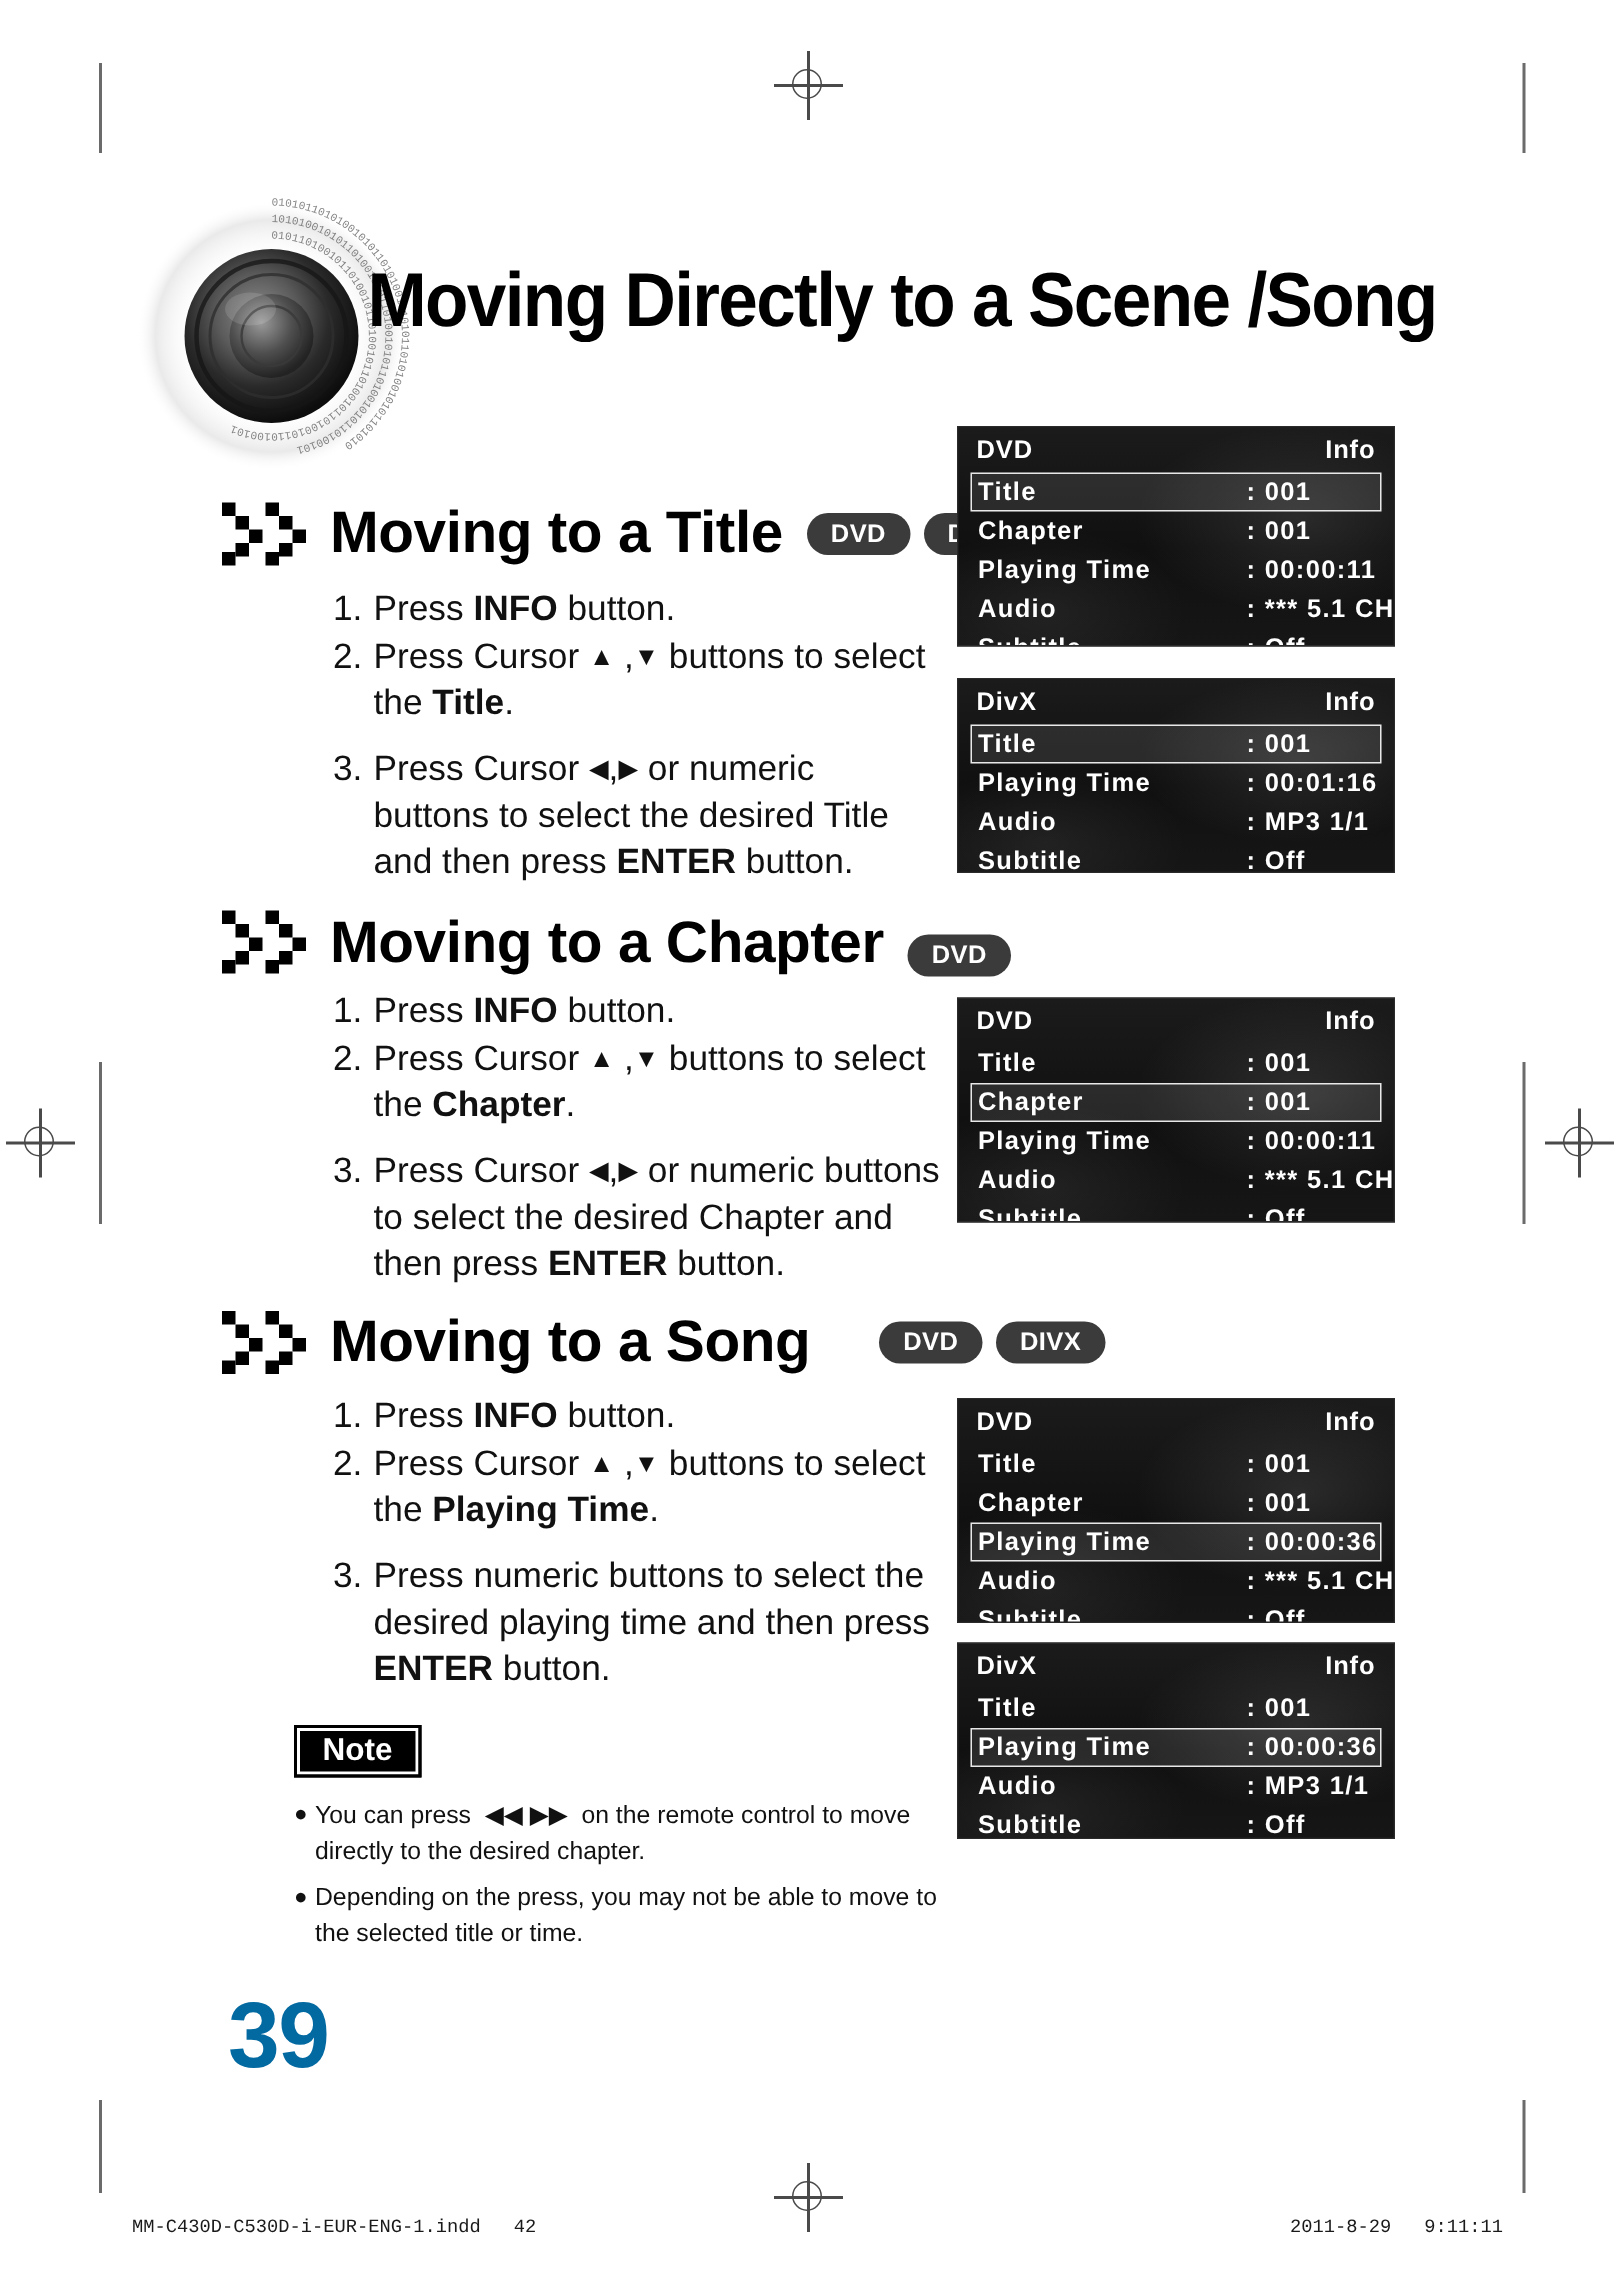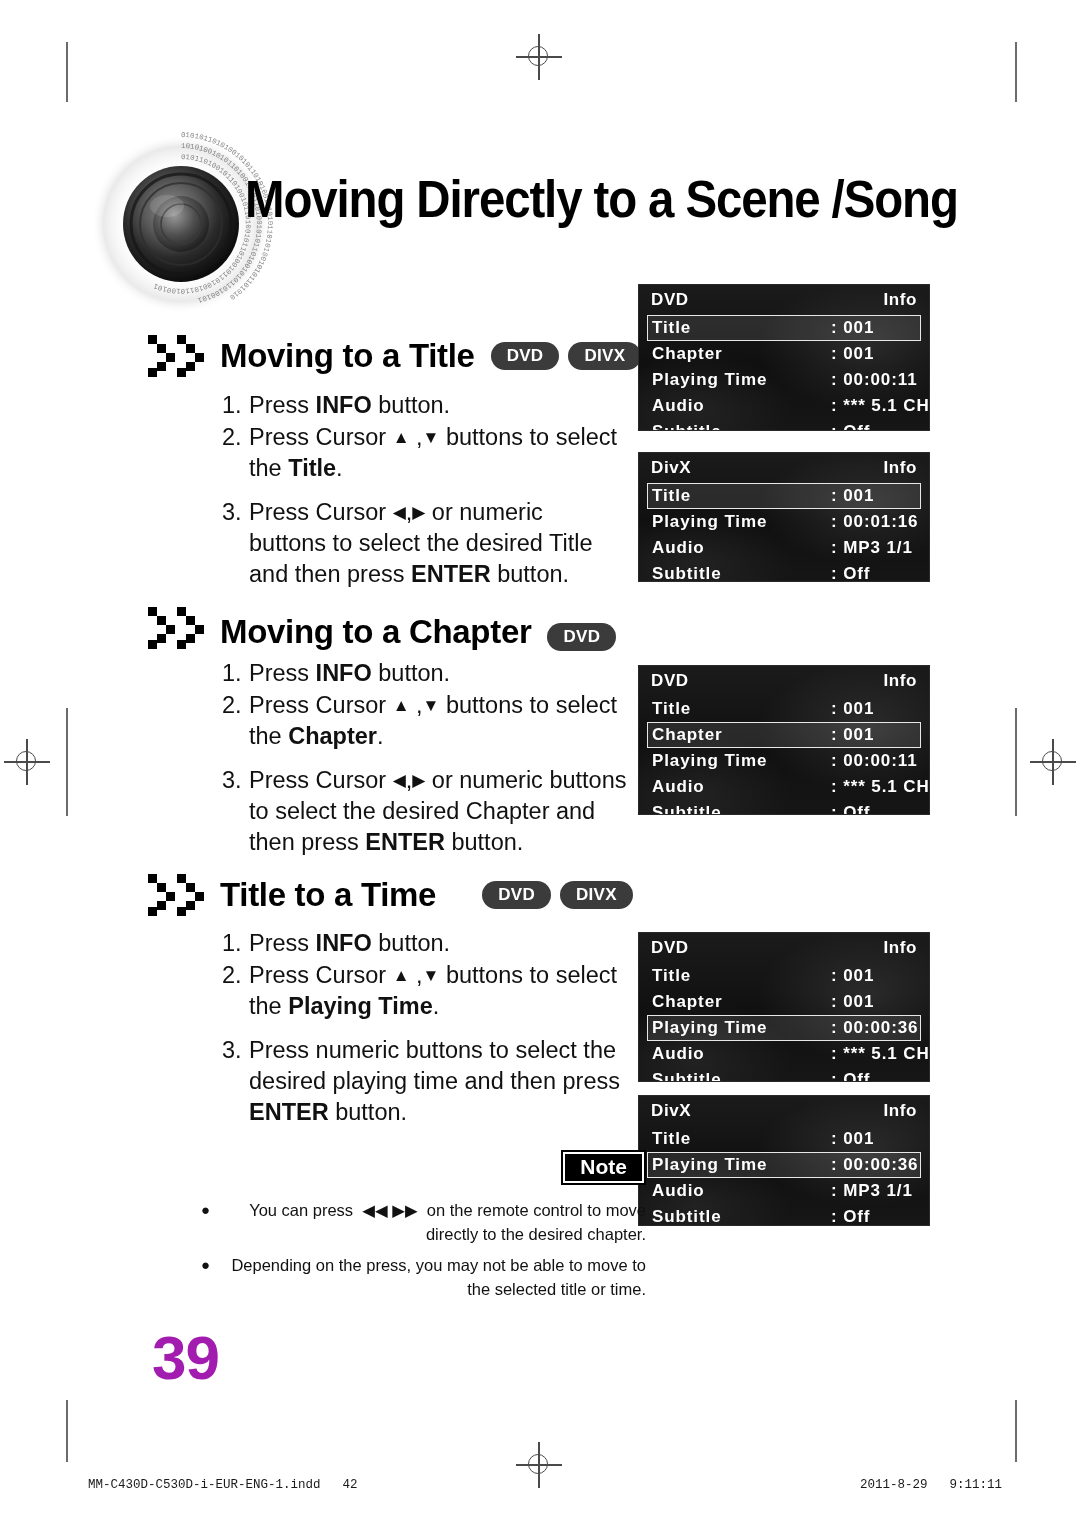--- a/index.html
+++ b/index.html
@@ -91,21 +91,21 @@
     align-items: center;
     height: 46px;
   }
   .chev-icon {
     width: 62px;
     height: 46px;
     flex: 0 0 auto;
     margin-right: 12px;
   }
   .section-title {
-    font-size: 33px;
+    font-size: 39px;
     font-weight: bold;
     color: #000;
     white-space: nowrap;
     letter-spacing: -0.3px;
   }
   .badges {
     display: flex;
     align-items: center;
     gap: 9px;
     margin-left: 16px;
@@ -206,21 +206,20 @@
     white-space: nowrap;
     margin-left: 47px;
   }
 
   
   .note-wrap {
     position: absolute;
     left: 196px;
     top: 1150px;
     width: 450px;
-    text-align: right;
   }
   .note-badge {
     display: inline-block;
     background: #000;
     color: #fff;
     font-size: 21px;
     font-weight: bold;
     padding: 4px 17px 6px;
     border: 2.5px solid #000;
     box-shadow: 0 0 0 2px #fff inset;
@@ -244,21 +243,21 @@
   }
   .note-text { flex: 1 1 auto; }
 
   
   .page-number {
     position: absolute;
     left: 152px;
     top: 1322px;
     font-size: 62px;
     font-weight: bold;
-    color: #a21caf;
+    color: #0369a1;
     letter-spacing: -1px;
   }
 
   
   .print-footer {
     position: absolute;
     top: 1478px;
     font-family: "Liberation Mono", monospace;
     font-size: 12.5px;
     color: #1a1a1a;
@@ -421,21 +420,21 @@
         <rect x="20" y="20" width="9" height="9"></rect>
         <rect x="11" y="29" width="9" height="9"></rect>
         <rect x="2" y="35" width="9" height="9"></rect>
         <rect x="31" y="2" width="9" height="9"></rect>
         <rect x="40" y="11" width="9" height="9"></rect>
         <rect x="49" y="20" width="9" height="9"></rect>
         <rect x="40" y="29" width="9" height="9"></rect>
         <rect x="31" y="35" width="9" height="9"></rect>
       </g>
     </svg>
-    <span class="section-title">Title to a Time</span>
+    <span class="section-title">Moving to a Song</span>
     <span class="badges" style="margin-left:46px;">
       <span class="badge">DVD</span>
       <span class="badge">DIVX</span>
     </span>
   </div>
 
   <div class="steps" style="left:222px; top:928px; width:408px;">
     <div class="step">
       <span class="step-num">1.</span>
       <span class="step-body">Press <b>INFO</b> button.</span>

